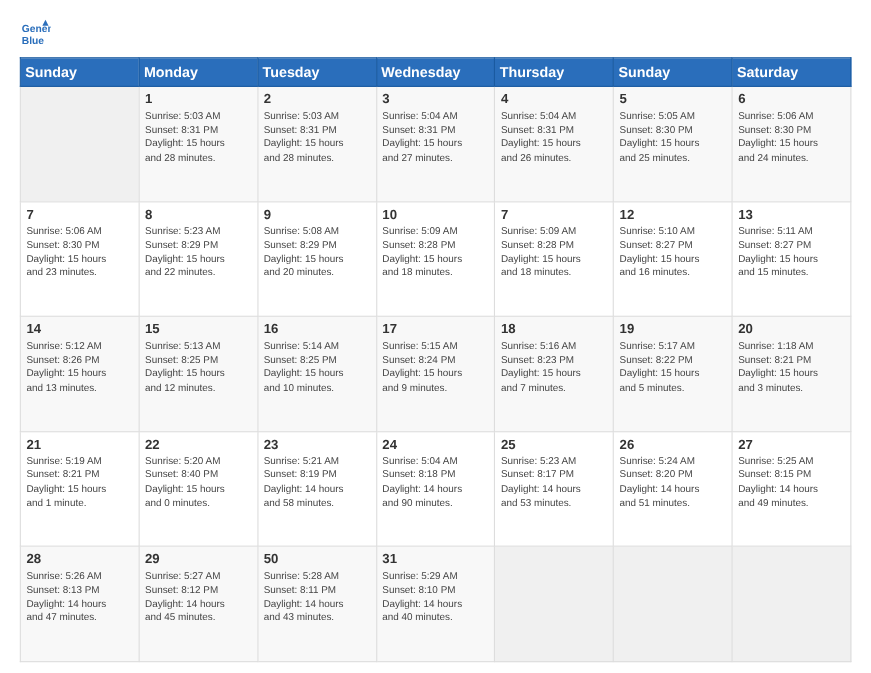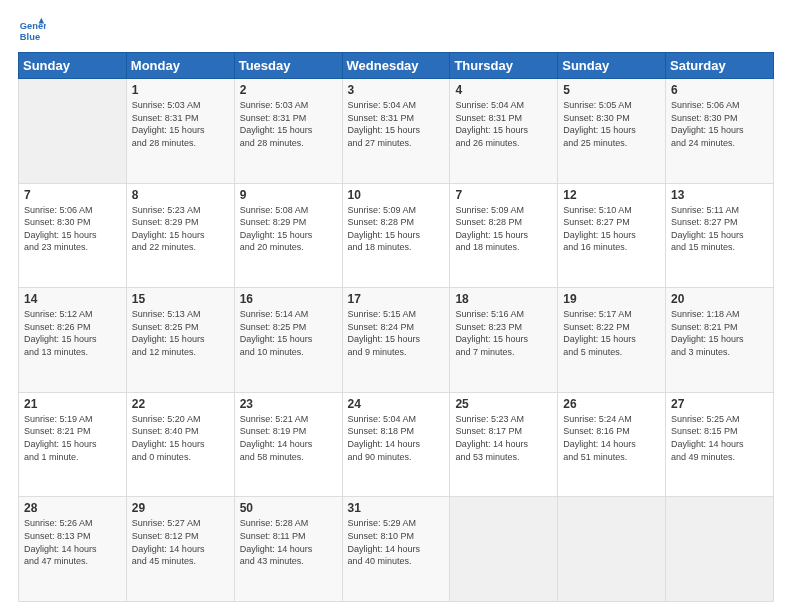--- a/index.html
+++ b/index.html
@@ -302,21 +302,21 @@
           <td>
             <span class="day-num">25</span>
             <div class="day-info">Sunrise: 5:23 AM</div>
             <div class="day-info">Sunset: 8:17 PM</div>
             <div class="day-info">Daylight: 14 hours</div>
             <div class="day-info">and 53 minutes.</div>
           </td>
           <td>
             <span class="day-num">26</span>
             <div class="day-info">Sunrise: 5:24 AM</div>
-            <div class="day-info">Sunset: 8:16 PM</div>
+            <div class="day-info">Sunset: 8:20 PM</div>
             <div class="day-info">Daylight: 14 hours</div>
             <div class="day-info">and 51 minutes.</div>
           </td>
           <td>
             <span class="day-num">27</span>
             <div class="day-info">Sunrise: 5:25 AM</div>
             <div class="day-info">Sunset: 8:15 PM</div>
             <div class="day-info">Daylight: 14 hours</div>
             <div class="day-info">and 49 minutes.</div>
           </td>

